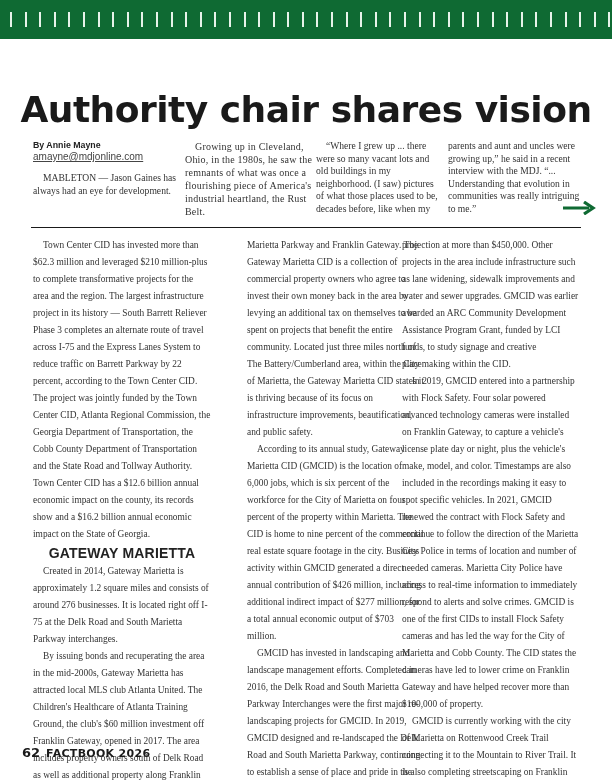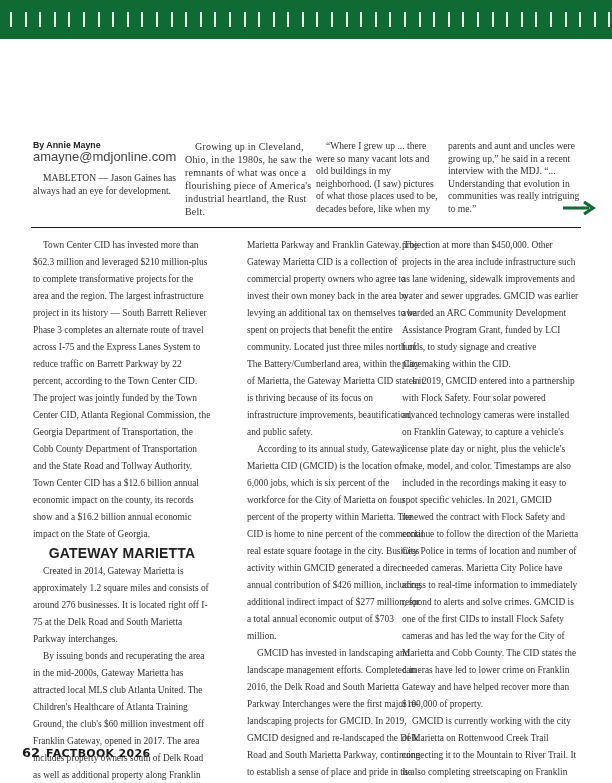--- a/index.html
+++ b/index.html
@@ -22,22 +22,23 @@
       font-family: "DejaVu Sans", "Liberation Sans", sans-serif; font-weight: bold;
       font-size: 36px; line-height: 38px; color: #1a1a1a; letter-spacing: -0.5px;
       margin: 0;
     }
     .intro { position: absolute; top: 140px; font-size: 9.6px; line-height: 12.6px; color: #333; }
     .byline-name {
       font-family: "Liberation Sans", sans-serif; font-weight: bold; font-size: 8.8px; color: #222;
       line-height: 11px;
     }
     .byline-email {
-      font-family: "Liberation Sans", sans-serif; font-size: 13px; color: #444; line-height: 11px;
+      font-family: "Liberation Sans", sans-serif; font-size: 10px; color: #444; line-height: 11px;
       margin-bottom: 10px;
+      text-decoration: underline;
     }
     .intro p { margin: 0; text-indent: 10px; }
     .intro.c1 { left: 33px; width: 150px; }
     .intro.c2 { left: 200px; width: 130px; top: 140px; font-size: 10px; line-height: 13px; letter-spacing: 0.2px; }
     .intro.c3 { left: 300px; width: 120px; }
     .intro.c3b { left: 448px; width: 130px; }
     .arrow {
       position: absolute; left: 563px; top: 201px; width: 34px; height: 14px;
     }
     .divider {
@@ -105,20 +106,21 @@
     <span class="tick"></span>
     <span class="tick"></span>
     <span class="tick"></span>
     <span class="tick"></span>
     <span class="tick"></span>
     <span class="tick"></span>
   </div>
 
 <h1 class="headline">
   <br>
+  <span>Authority chair shares vision</span>
 </h1>
 
 <div class="intro c1">
   <div class="byline-name">By Annie Mayne</div>
   <div class="byline-email">amayne@mdjonline.com</div>
   <p>MABLETON — Jason Gaines has always had an eye for development.</p>
 </div>
 
 <div class="intro c2" style="left:185px;width:138px;font-family:Liberation Serif, serif;">
   <p>Growing up in Cleveland, Ohio, in the 1980s, he saw the remnants of what was once a flourishing piece of America's industrial heartland, the Rust Belt.</p>

